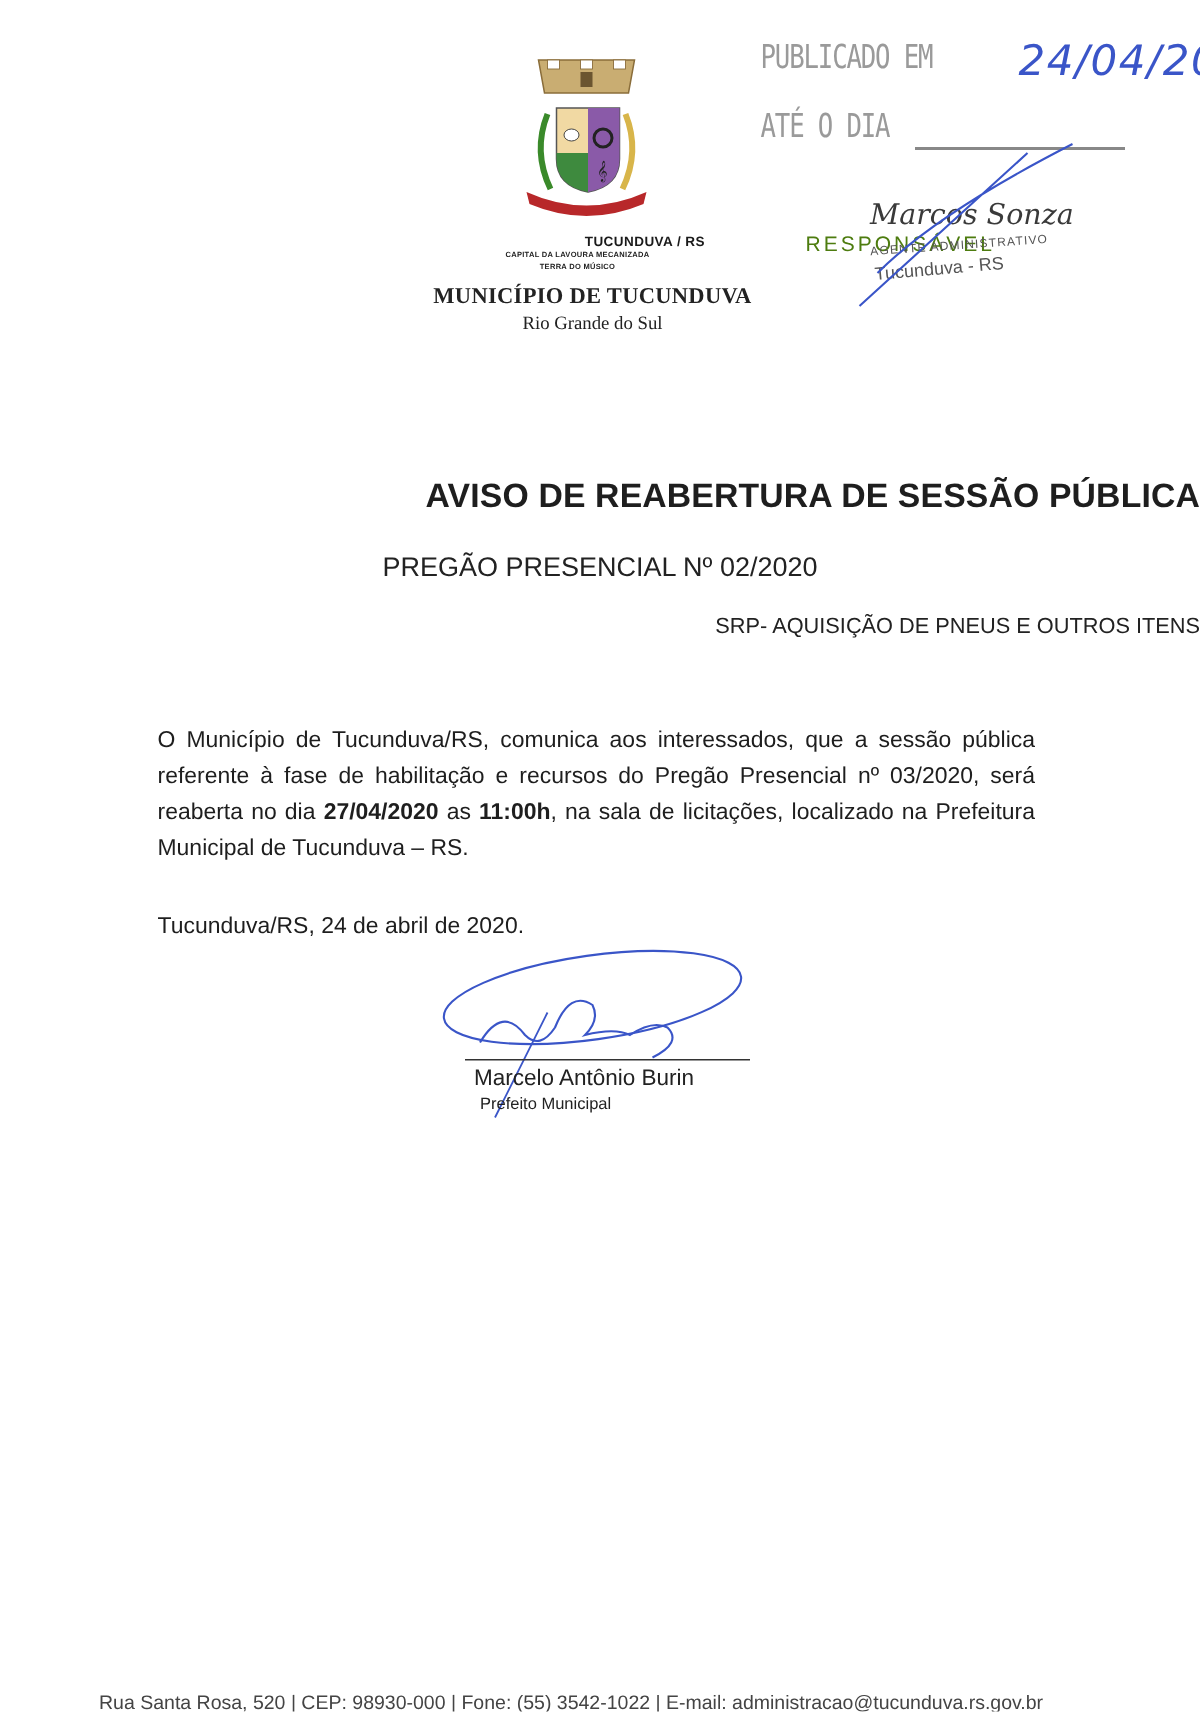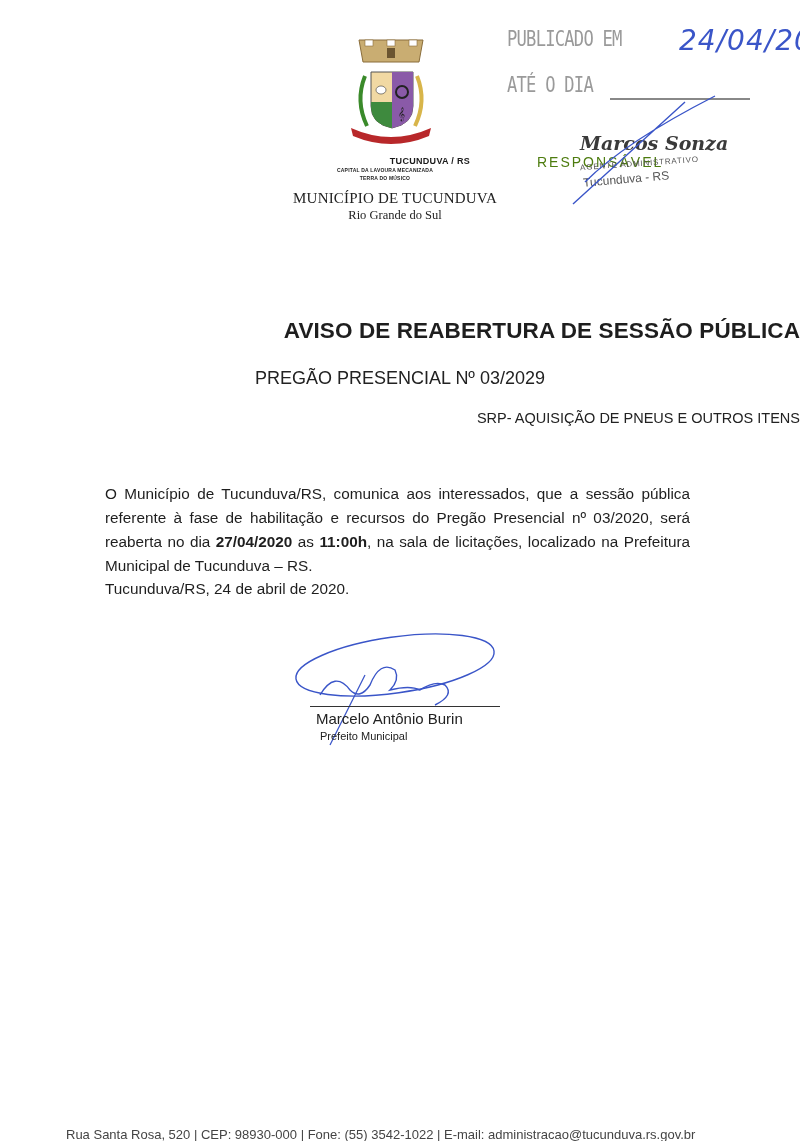--- a/index.html
+++ b/index.html
@@ -9,42 +9,42 @@
     font-family: "Liberation Sans", sans-serif;
   }
   .abs { position: absolute; }
 
   
   .crest { left: 345px; top: 36px; width: 92px; height: 112px; }
   .org-name { left: 300px; top: 156px; width: 170px; text-align: right; font-weight: bold; font-size: 9px; letter-spacing: 0.3px; }
   .org-sub { left: 300px; width: 170px; text-align: center; font-weight: bold; font-size: 5px; letter-spacing: 0.2px; color: #222; }
   .org-sub1 { top: 167px; }
   .org-sub2 { top: 175px; }
-  .muni-name { left: 270px; top: 190px; width: 250px; text-align: center; font-family: "Liberation Serif", serif; font-size: 15px; color: #222; letter-spacing: 0.2px; }
+  .muni-name { left: 270px; top: 190px; width: 250px; text-align: center; font-family: "Liberation Serif", serif; font-size: 15px; color: #222; letter-spacing: 0.2px; font-weight: bold; }
   .muni-state { left: 270px; top: 208px; width: 250px; text-align: center; font-family: Liberation Serif, serif; font-size: 12.5px; color: #222; }
 
   
   .stamp { left: 495px; top: 22px; width: 290px; height: 190px; }
   .stamp-line { font-family: "DejaVu Sans Mono", monospace; color: #9a9a9a; font-size: 22px; letter-spacing: -1px; transform: scaleX(0.78); transform-origin: left center; position: absolute; }
   .stamp-l1 { left: 12px; top: 4px; }
   .stamp-l2 { left: 12px; top: 50px; }
   .stamp-date { position: absolute; left: 184px; top: 2px; font-family: "DejaVu Sans", sans-serif; font-style: italic; color: #3a55c8; font-size: 28px; letter-spacing: 1px; }
   .stamp-blank { position: absolute; left: 115px; top: 76px; width: 140px; border-top: 2px solid #888; }
-  .stamp-sig-name { position: absolute; left: 85px; top: 110px; font-family: "DejaVu Serif", serif; font-style: italic; font-weight: bold; color: #3a3a3a; font-size: 19px; }
+  .stamp-sig-name { position: absolute; left: 85px; top: 110px; font-family: "DejaVu Serif", serif; font-style: italic; font-weight: normal; color: #3a3a3a; font-size: 19px; }
   .stamp-sig-role { position: absolute; left: 85px; top: 137px; font-size: 8px; color: #555; letter-spacing: 0.8px; transform: rotate(-4deg); }
   .stamp-sig-city { position: absolute; left: 88px; top: 150px; font-size: 12px; color: #555; transform: rotate(-5deg); }
   .stamp-faint { position: absolute; left: 42px; top: 132px; font-size: 14px; color: #4d7c0f; letter-spacing: 2px; }
 
   
   .title { left: 0; width: 800px; top: 318px; text-align: right; font-weight: bold; font-size: 22.5px; color: #1e1e1e; letter-spacing: 0.1px; }
   .subtitle { left: 0; width: 800px; top: 368px; text-align: center; font-size: 18px; color: #222; }
   .subject { left: 0; width: 800px; top: 410px; text-align: right; font-size: 14.5px; color: #222; }
   .para { left: 105px; top: 482px; width: 585px; font-size: 15.3px; line-height: 24px; text-align: justify; color: #1e1e1e; }
   .para b { font-weight: bold; margin-top: 12px; }
-  .place-date { left: 105px; top: 580px; font-size: 15.3px; color: #1e1e1e; }
+  .place-date { left: 105px; top: 609px; font-size: 15.3px; color: #1e1e1e; }
 
   
   .sig-svg { left: 290px; top: 620px; width: 220px; height: 130px; }
   .sig-line { left: 310px; top: 706px; width: 190px; border-top: 1px solid #333; }
   .sig-name { left: 316px; top: 710px; font-size: 15px; color: #222; }
   .sig-role { left: 320px; top: 730px; font-size: 11px; color: #222; }
 
   
   .footer { left: 66px; top: 1127px; font-size: 13px; color: #444; white-space: nowrap; text-align: right; }
 </style>
@@ -87,21 +87,21 @@
   <div class="stamp-faint">RESPONSÁVEL</div>
   <div class="stamp-sig-name">Marcos Sonza</div>
   <div class="stamp-sig-role">AGENTE ADMINISTRATIVO</div>
   <div class="stamp-sig-city">Tucunduva - RS</div>
   <svg class="abs" style="left:70px;top:70px" width="180" height="120">
     <path d="M8 112 L120 10 M20 90 Q60 50 150 4" stroke="#3a55c8" stroke-width="1.4" fill="none"></path>
   </svg>
 </div>
 
 <div class="abs title">AVISO DE REABERTURA DE SESSÃO PÚBLICA</div>
-<div class="abs subtitle">PREGÃO PRESENCIAL Nº 03/2029</div>
+<div class="abs subtitle">PREGÃO PRESENCIAL Nº 02/2020</div>
 <div class="abs subject">SRP- AQUISIÇÃO DE PNEUS E OUTROS ITENS</div>
 
 <div class="abs para"><span>O Município de Tucunduva/RS, comunica aos interessados, que a sessão pública referente à fase de habilitação e recursos do Pregão Presencial nº 03/2020, será reaberta no dia </span><b>27/04/2020</b><span> as </span><b>11:00h</b><span>, na sala de licitações, localizado na Prefeitura Municipal de Tucunduva – RS.</span></div>
 
 <div class="abs place-date">Tucunduva/RS, 24 de abril de 2020.</div>
 
 <div class="abs sig-svg">
   <svg viewBox="0 0 220 130" width="220" height="130">
     <ellipse cx="105" cy="45" rx="100" ry="28" transform="rotate(-8 105 45)" fill="none" stroke="#3a55c8" stroke-width="1.4"></ellipse>
     <path d="M30 75 q15 -25 30 -5 q10 10 20 -5 q10 -25 25 -15 q5 10 -5 20 q20 -5 30 0 q15 -10 25 -5 q10 10 -10 20" fill="none" stroke="#3a55c8" stroke-width="1.4"></path>

